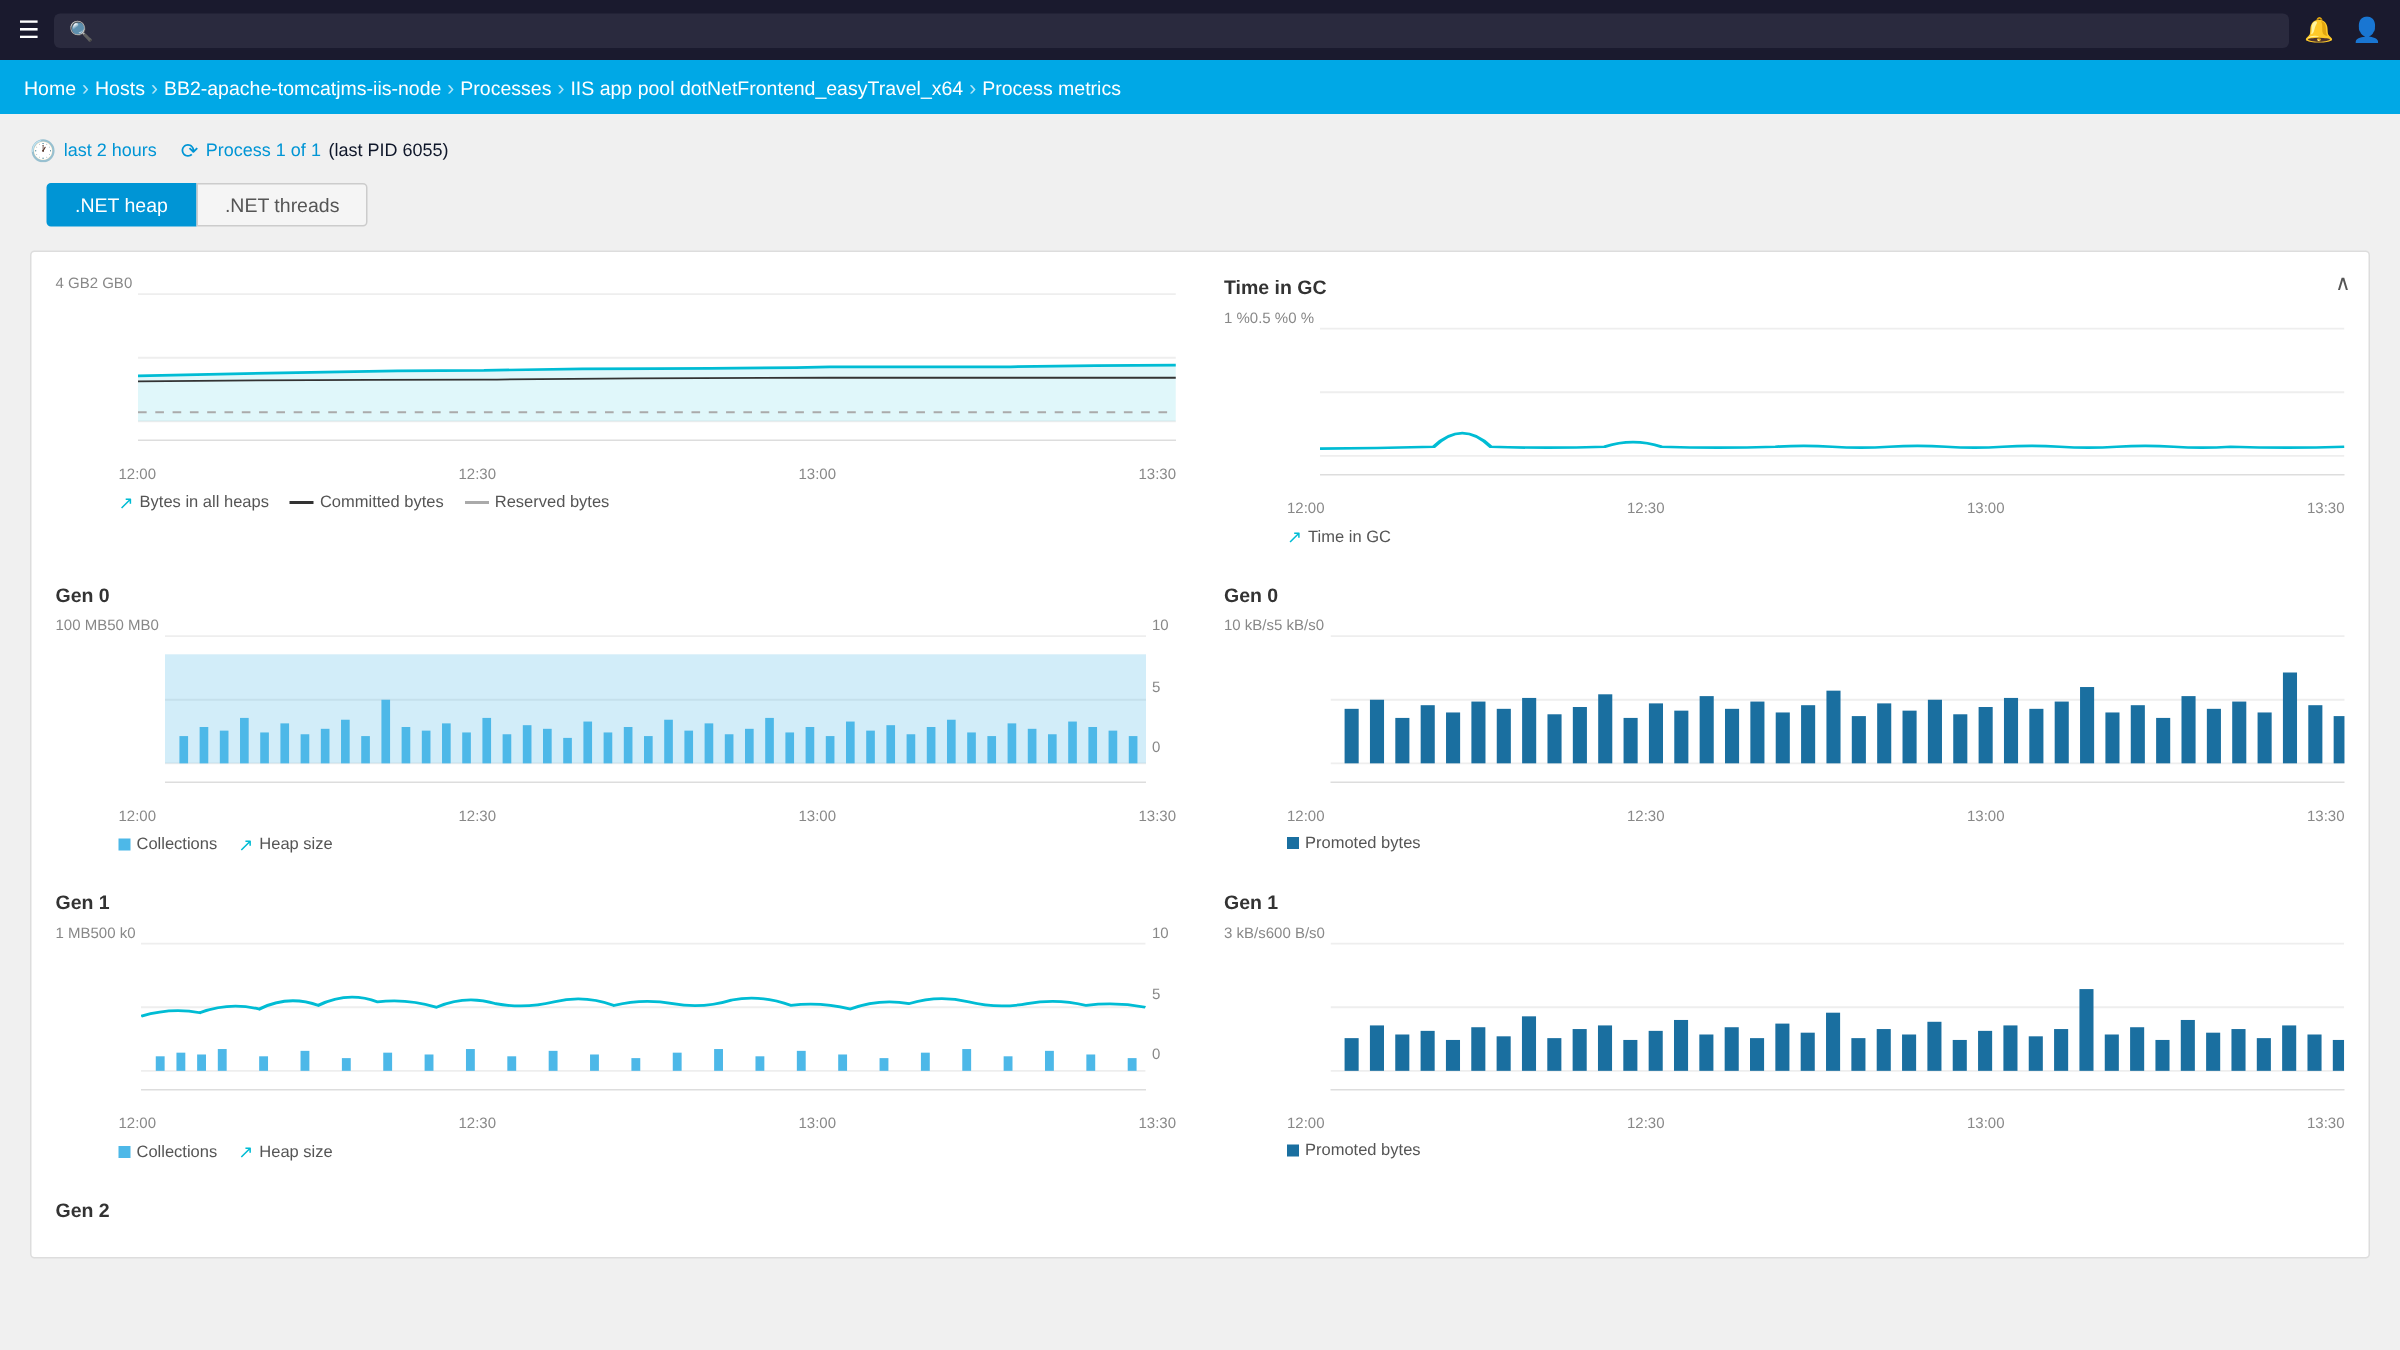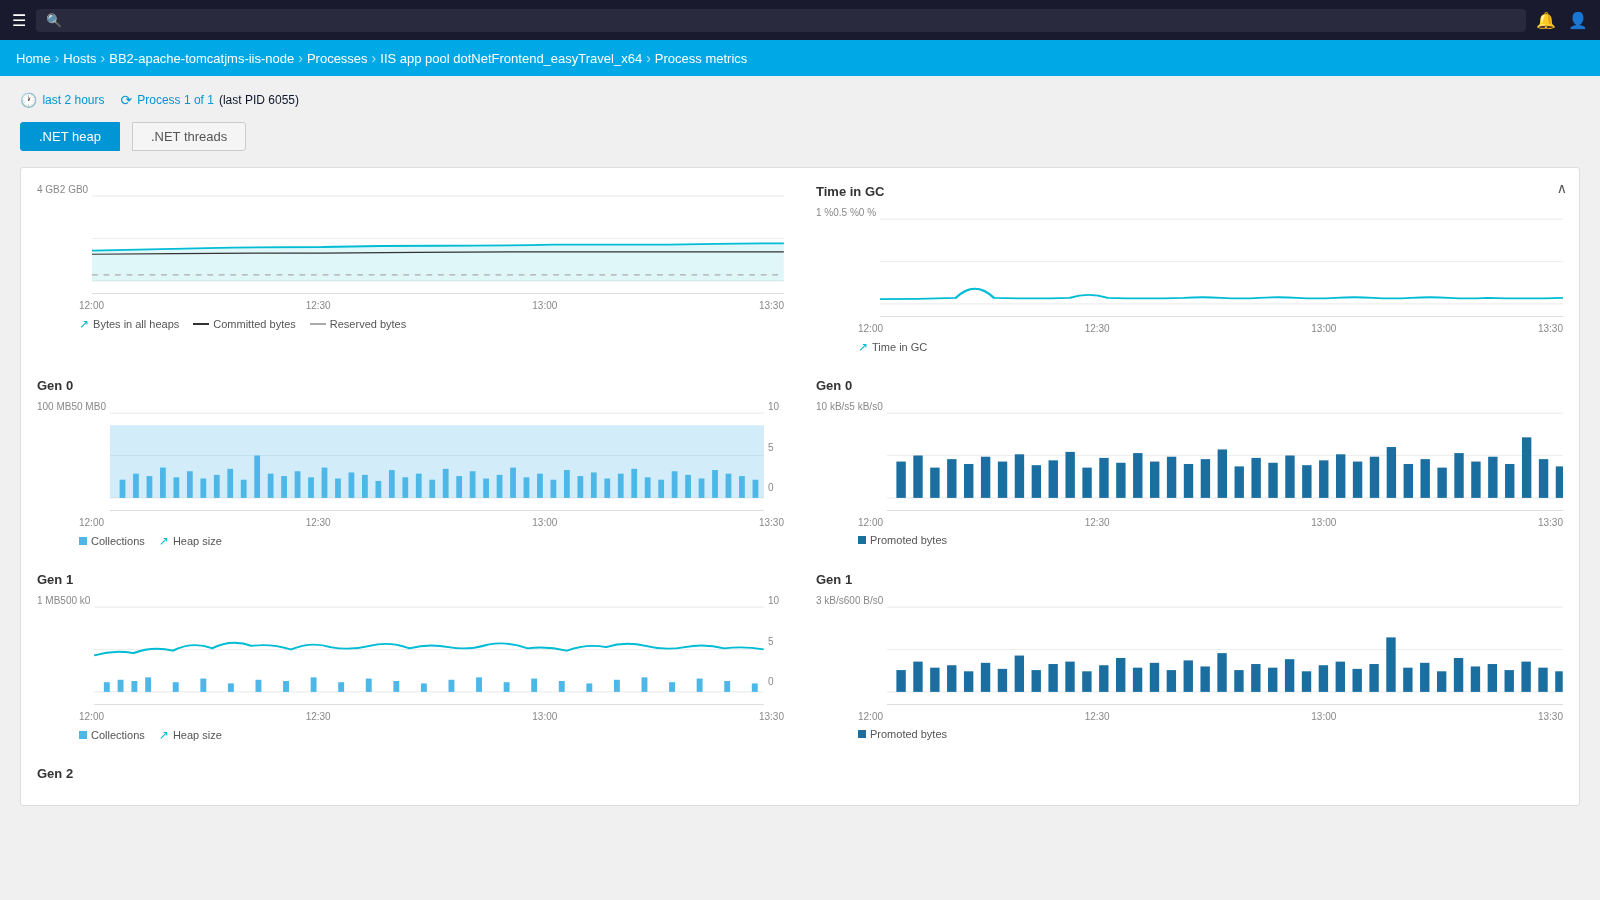--- a/index.html
+++ b/index.html
@@ -58,21 +58,21 @@
       margin-bottom: 14px;
     }
     .filter-item {
       display: flex; align-items: center; gap: 5px;
       font-size: 12px; color: #0095d5;
     }
     .filter-item .icon { font-size: 14px; }
     .process-info { font-size: 12px; color: #0f172a; }
 
     
-    .tab-bar { display: flex; gap: 12px; margin-bottom: 16px; }
+    .tab-bar { display: flex; gap: 0; margin-bottom: 16px; margin-left: 11px; }
     .tab-btn {
       padding: 6px 18px;
       font-size: 13px;
       border: 1px solid #ccc;
       cursor: pointer;
       background: #f5f5f5;
       color: #555;
     }
     .tab-btn.active {
       background: #0095d5;
@@ -122,21 +122,21 @@
       flex: 1;
       position: relative;
       border-bottom: 1px solid #ddd;
     }
     .chart-area svg { width: 100%; height: 100%; }
 
     .x-axis {
       display: flex; justify-content: space-between;
       font-size: 10px; color: #888;
       padding-left: 42px;
-      margin-top: 6px;
+      margin-top: 17px;
     }
 
     .legend {
       display: flex; gap: 14px; align-items: center;
       margin-top: 6px;
       padding-left: 42px;
       font-size: 11px; color: #555;
     }
     .legend-item { display: flex; align-items: center; gap: 4px; }
     .legend-line { width: 16px; height: 2px; }

